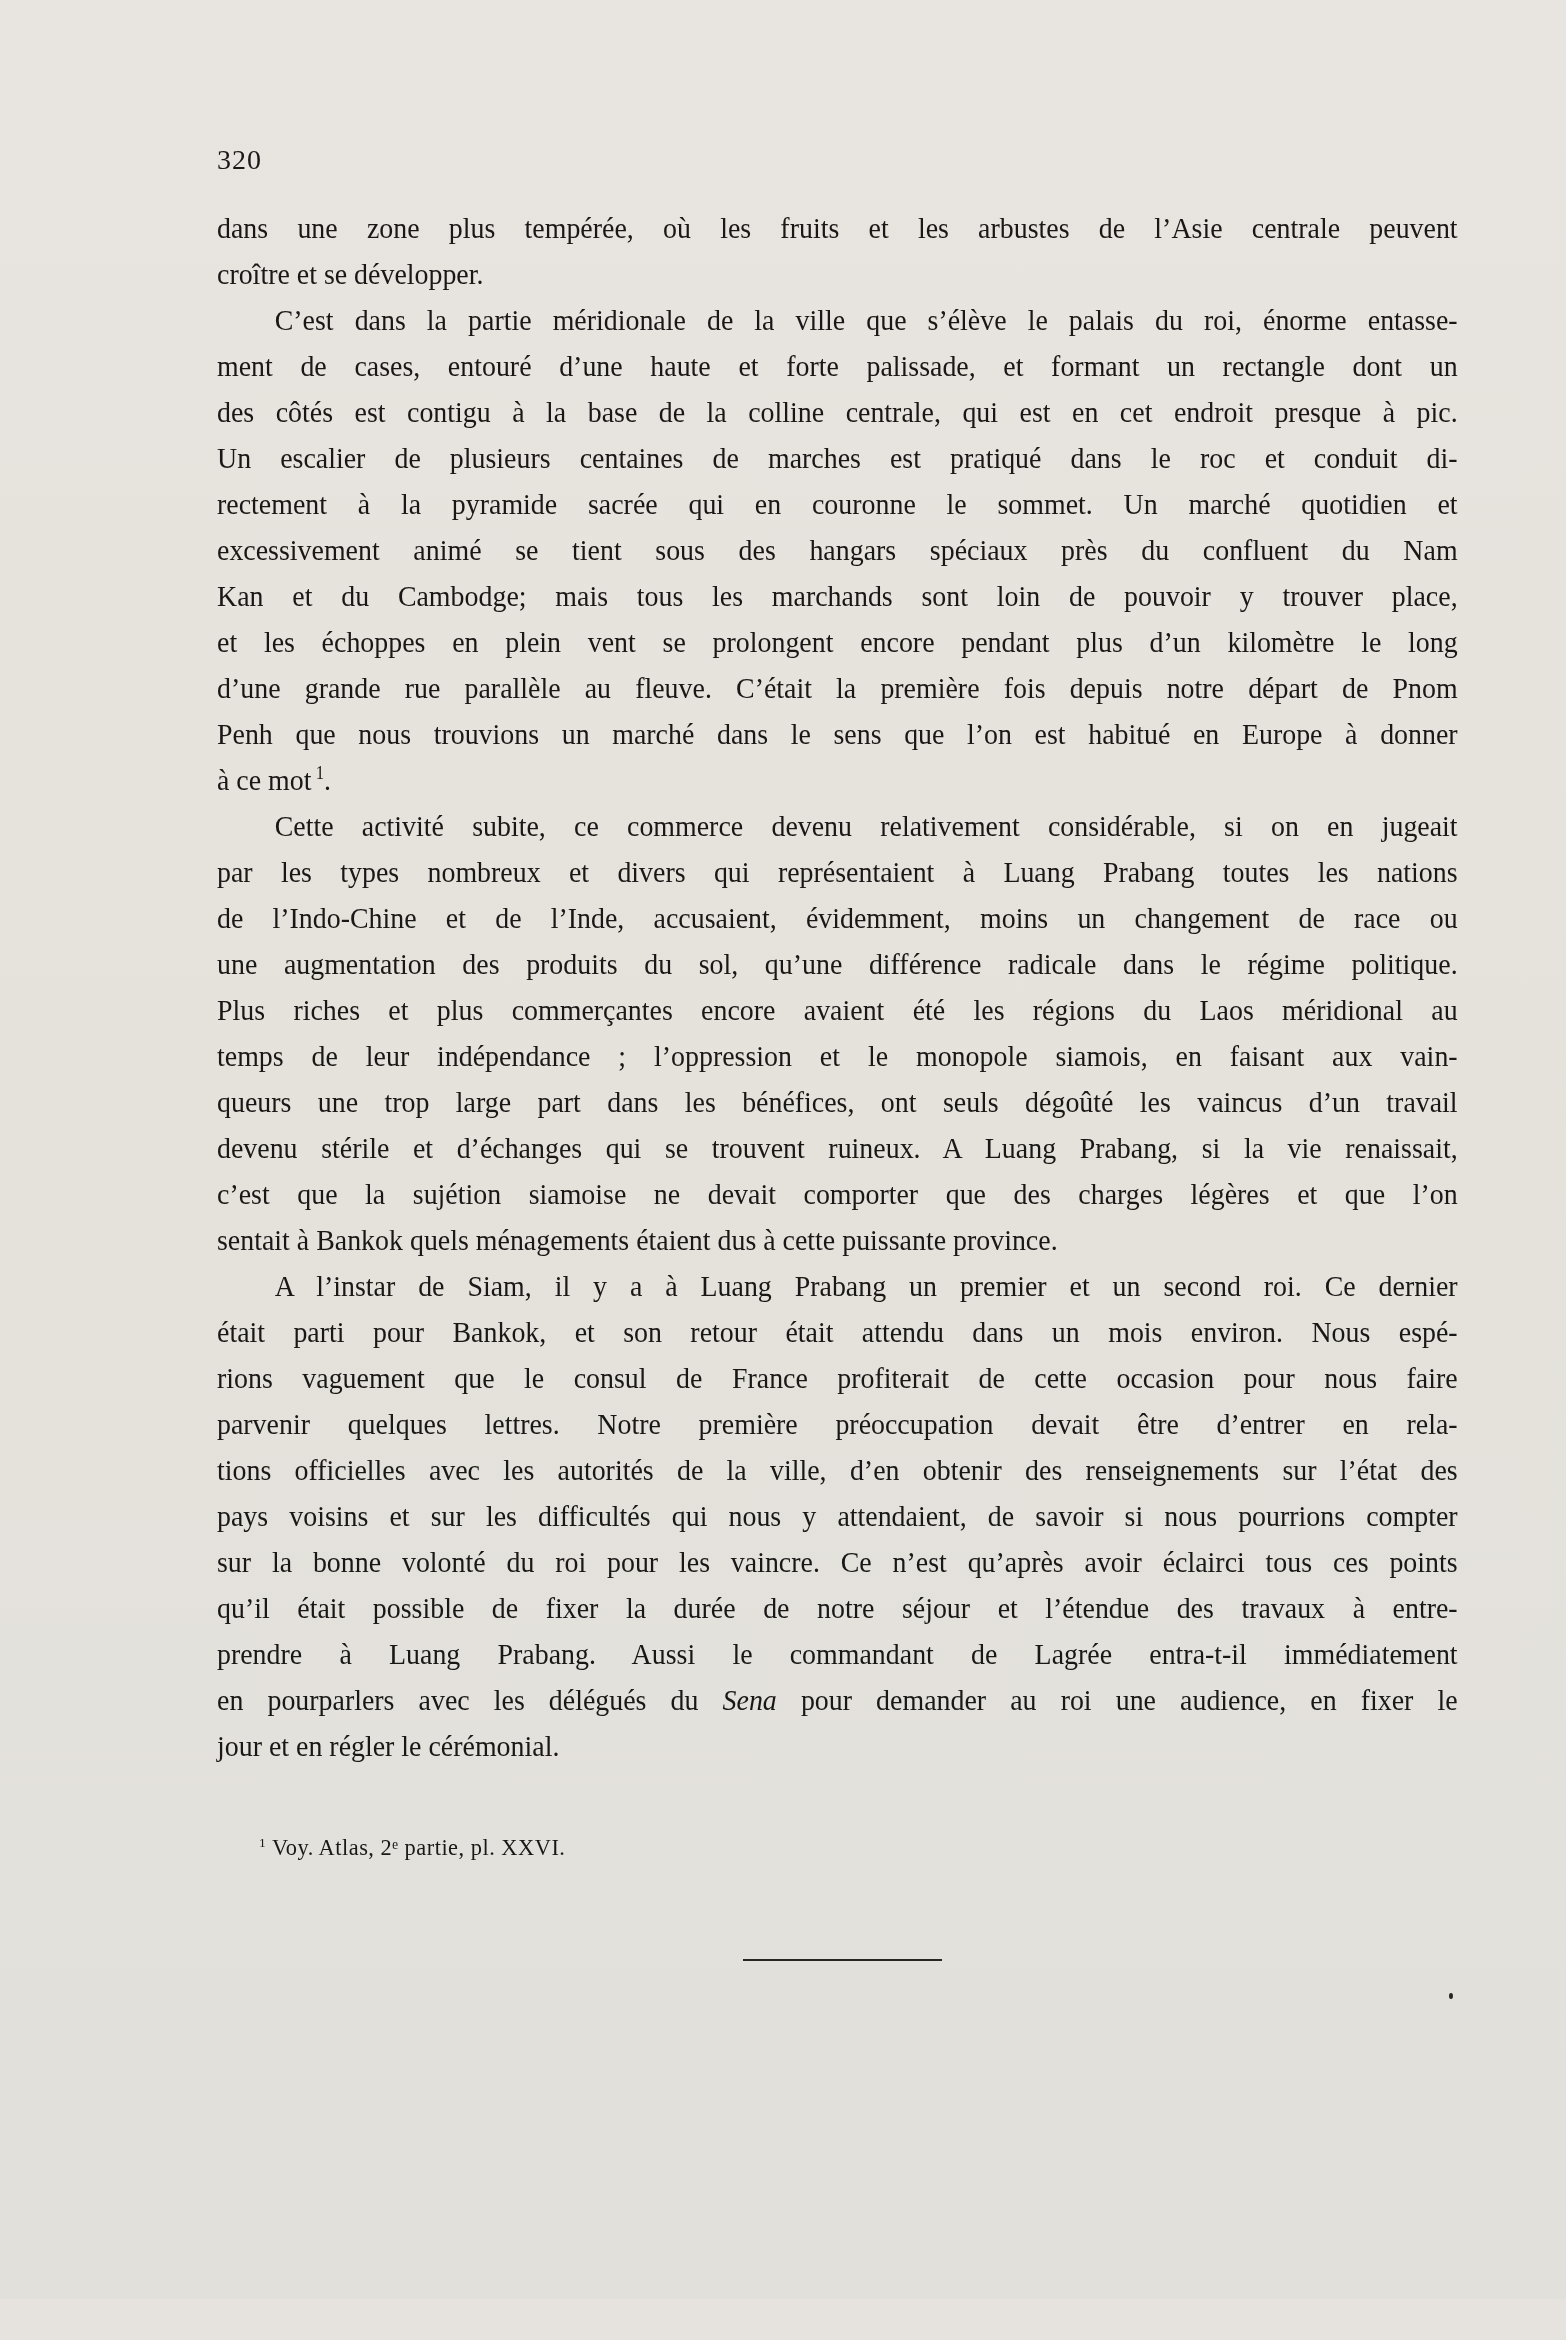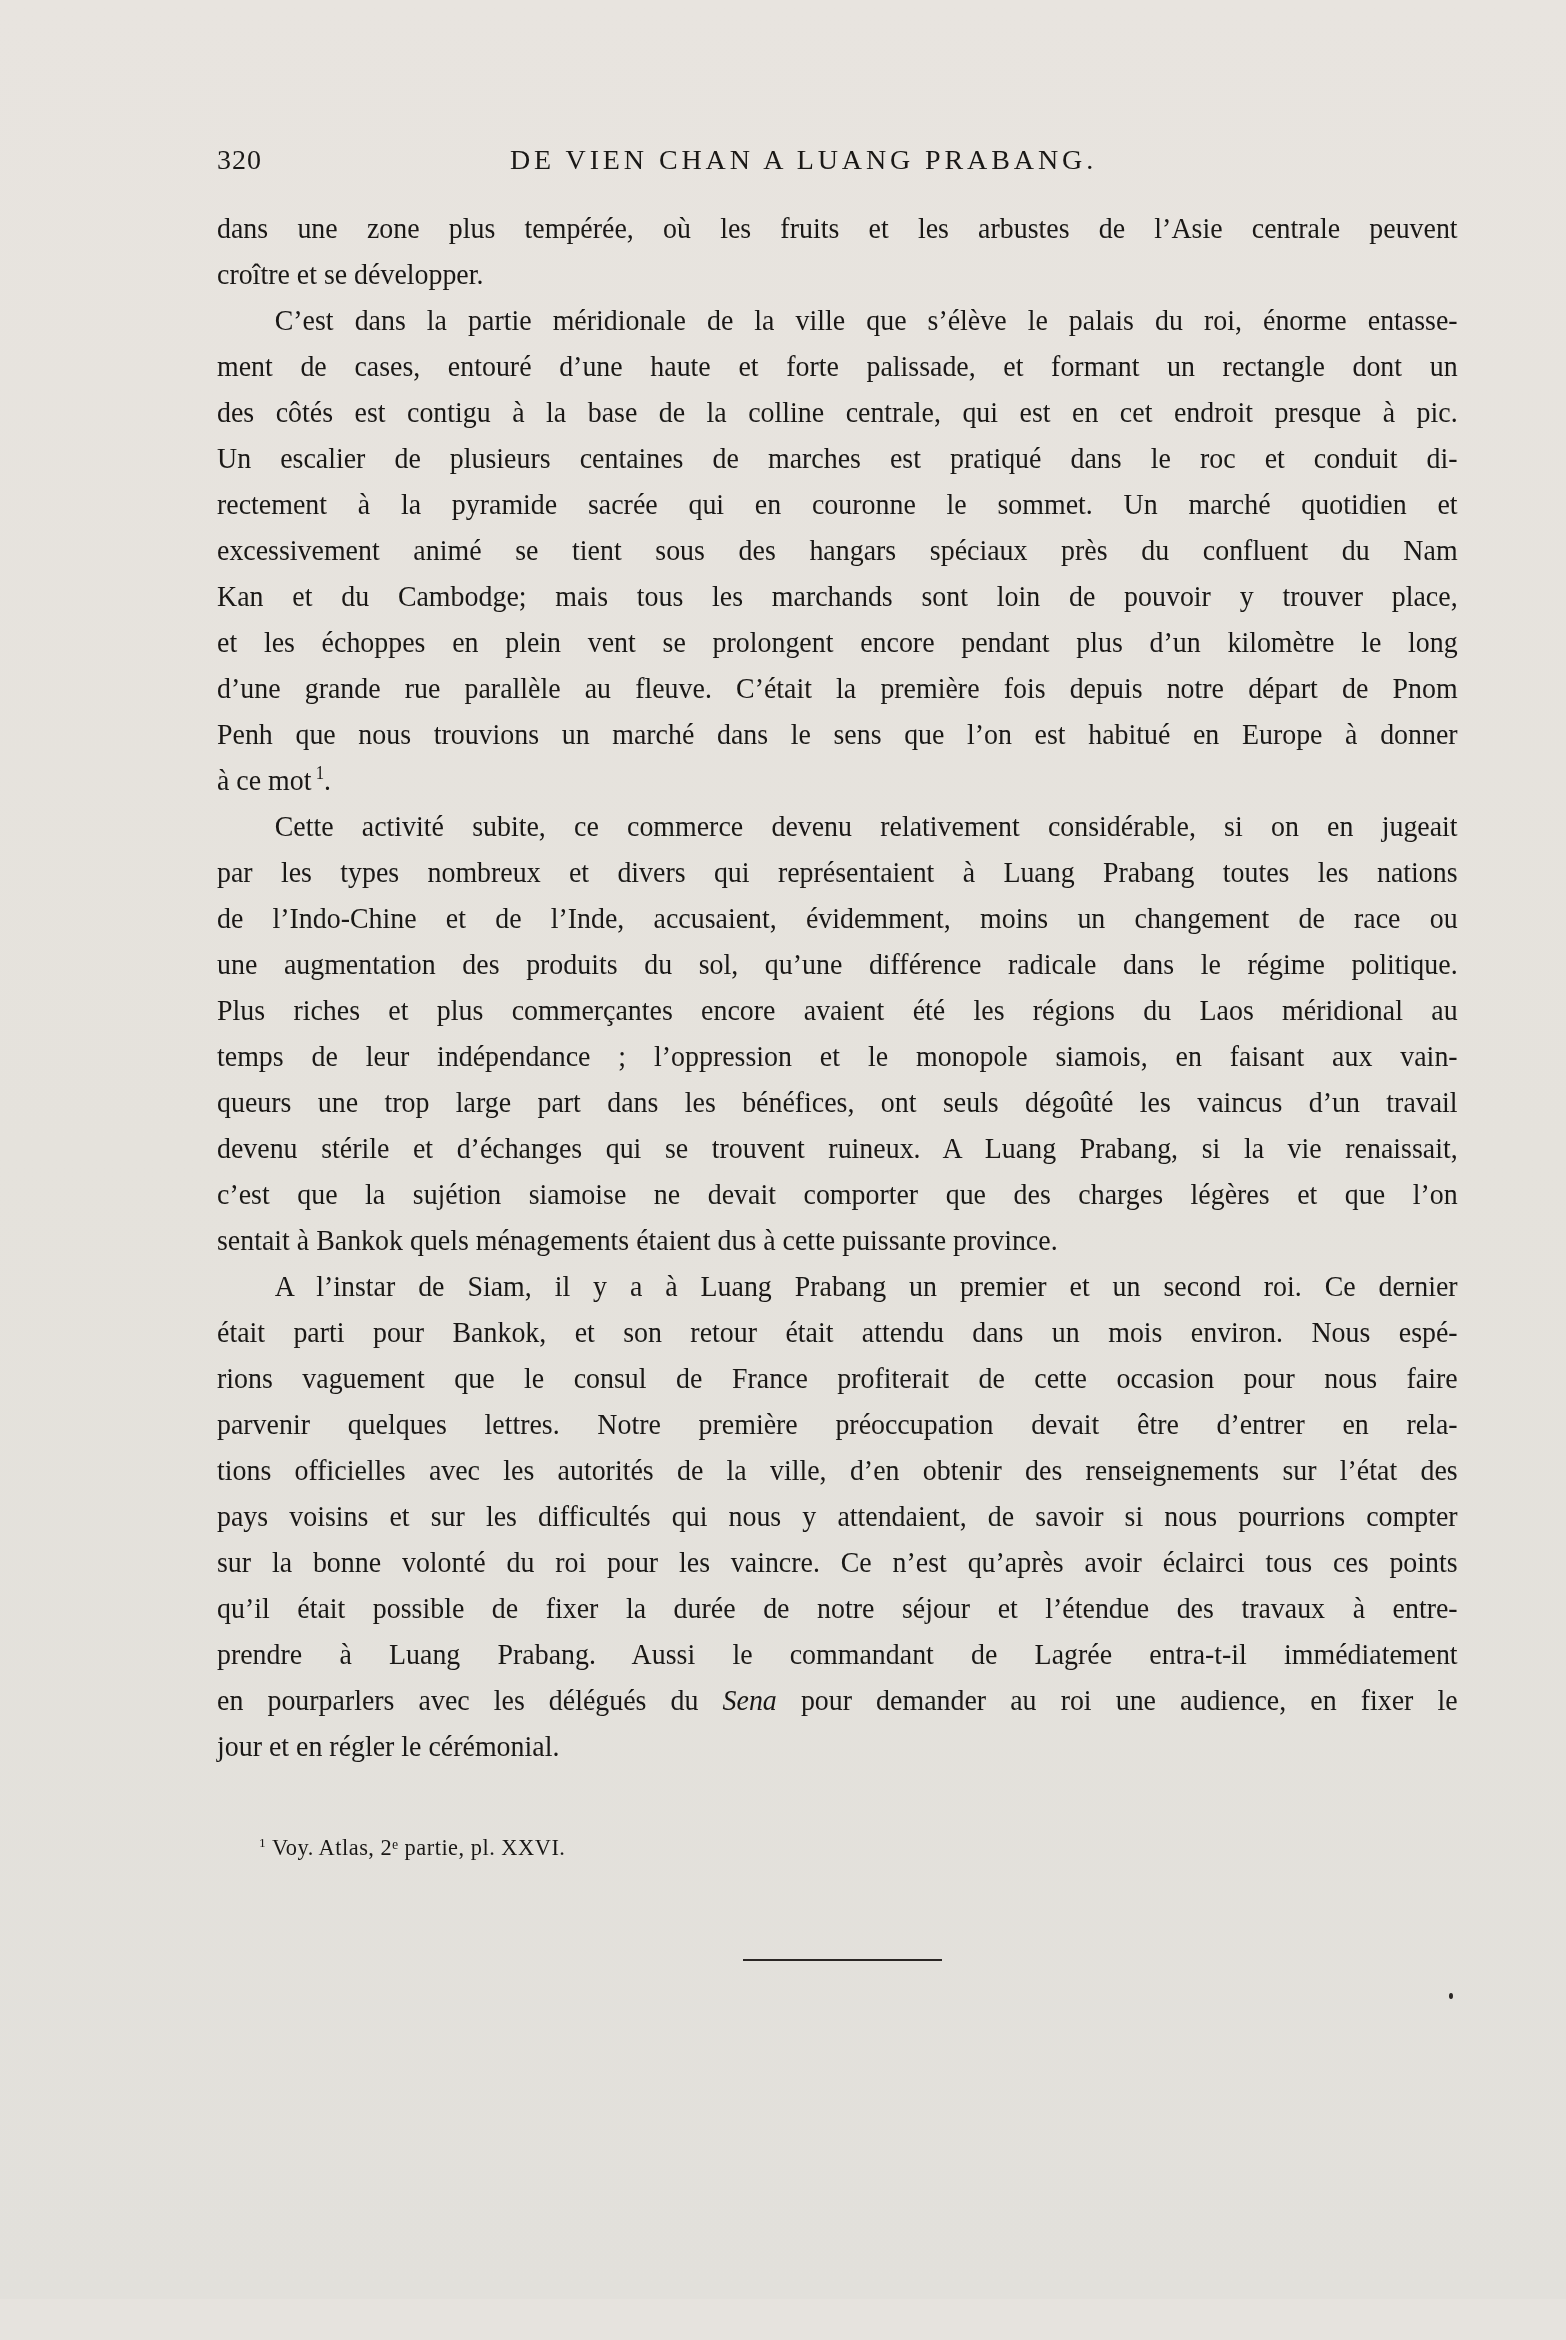--- a/index.html
+++ b/index.html
@@ -45,21 +45,20 @@
     background: #2a2624;
   }
   .speck { position: absolute; width: 3.9px; height: 5.9px; border-radius: 50%; background: #2a2624; }
 </style>
 </head>
 <body>
 
 <div class="page">
   <div class="running-head">
     <span class="page-number">320</span>
-    <span class="header-title">DE VIEN CHAN A LUANG PRABANG.</span>
   </div>
 
   <div class="body-text" id="body-text">
       <p>
         <span class="line">dans une zone plus tempérée, où les fruits et les arbustes de l’Asie centrale peuvent</span>
         <span class="line last">croître et se développer.</span>
       </p>
       <p>
         <span class="line" style="padding-left: 62px;">C’est dans la partie méridionale de la ville que s’élève le palais du roi, énorme entasse-</span>
         <span class="line">ment de cases, entouré d’une haute et forte palissade, et formant un rectangle dont un</span>

